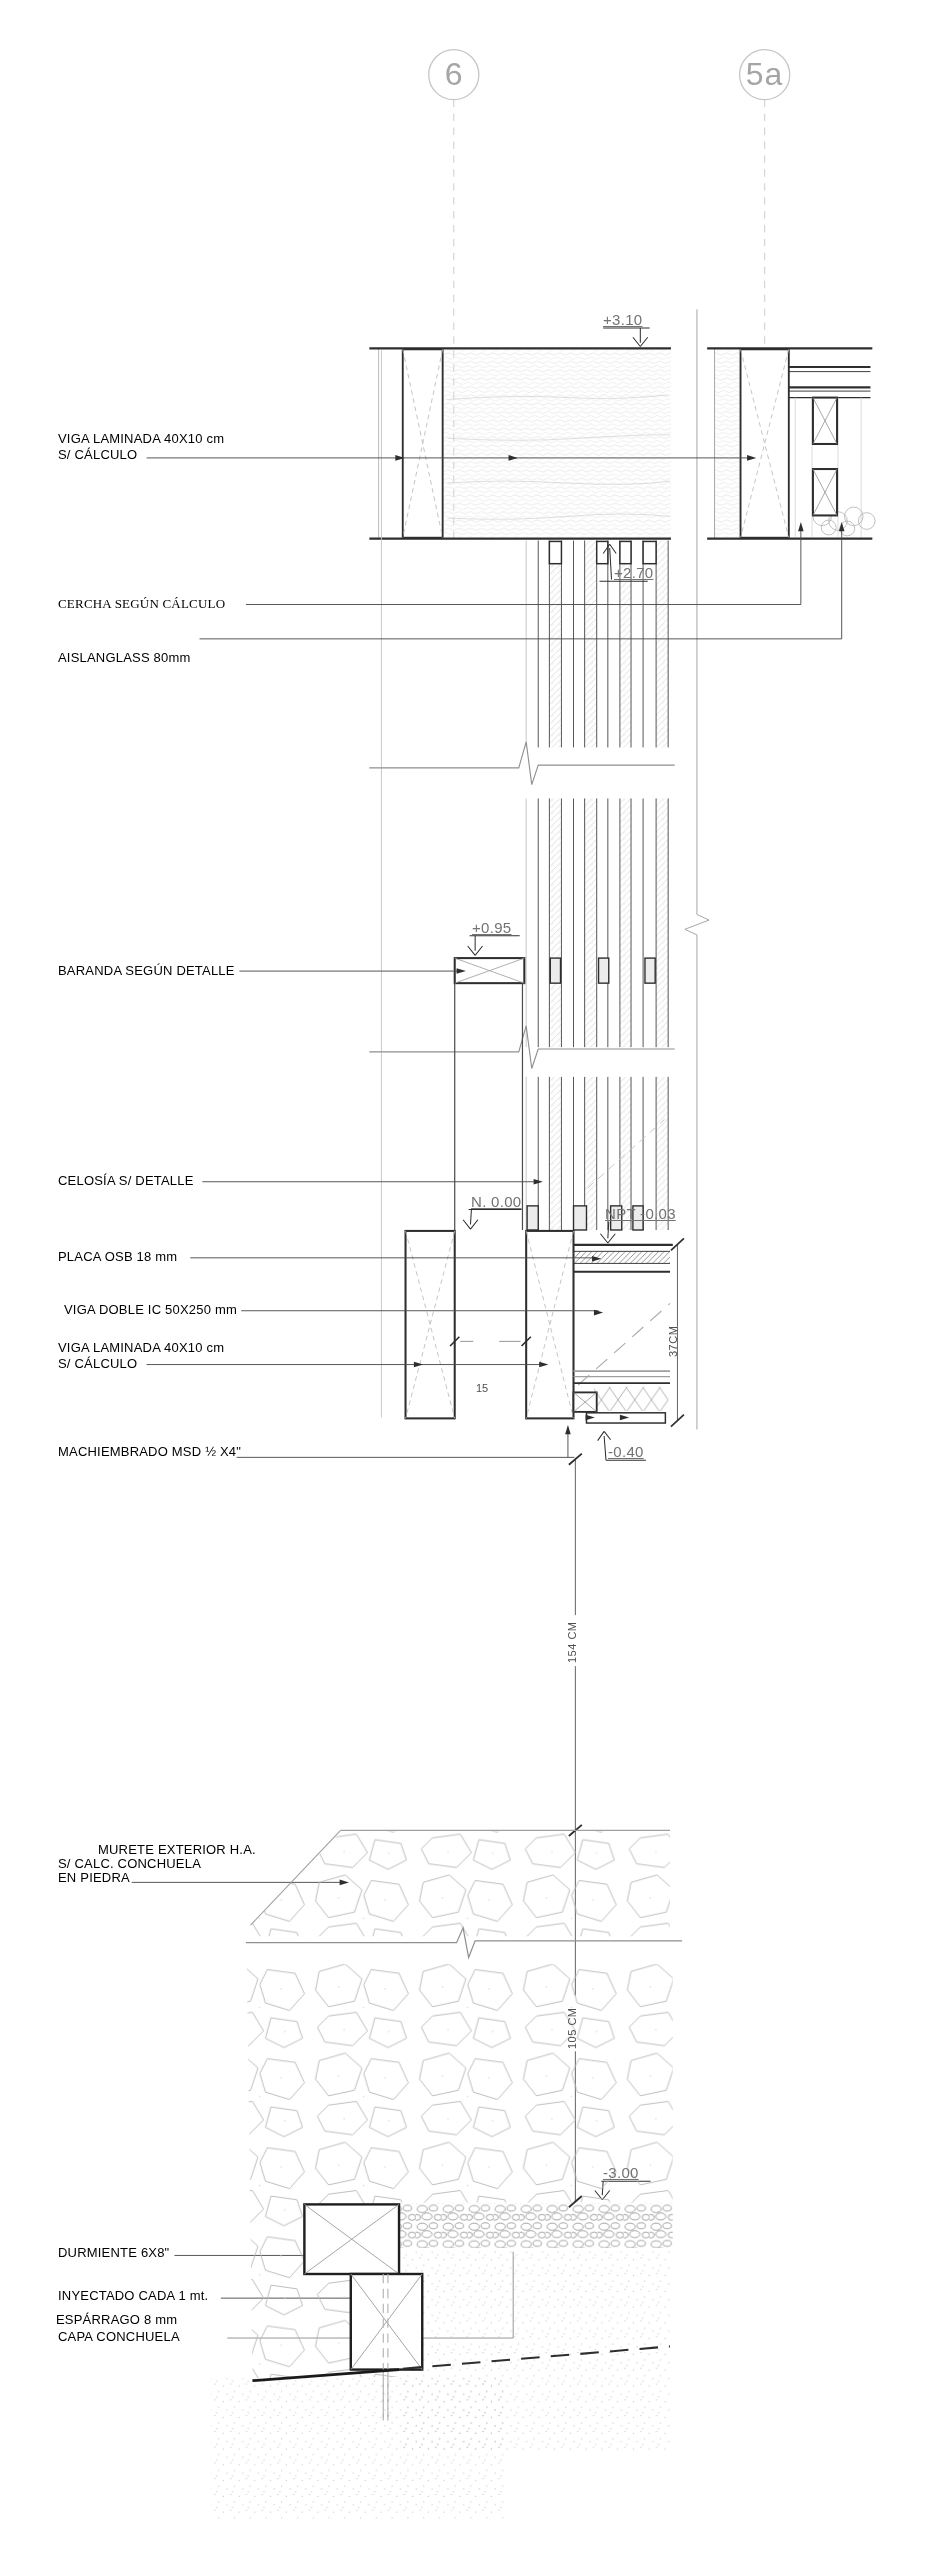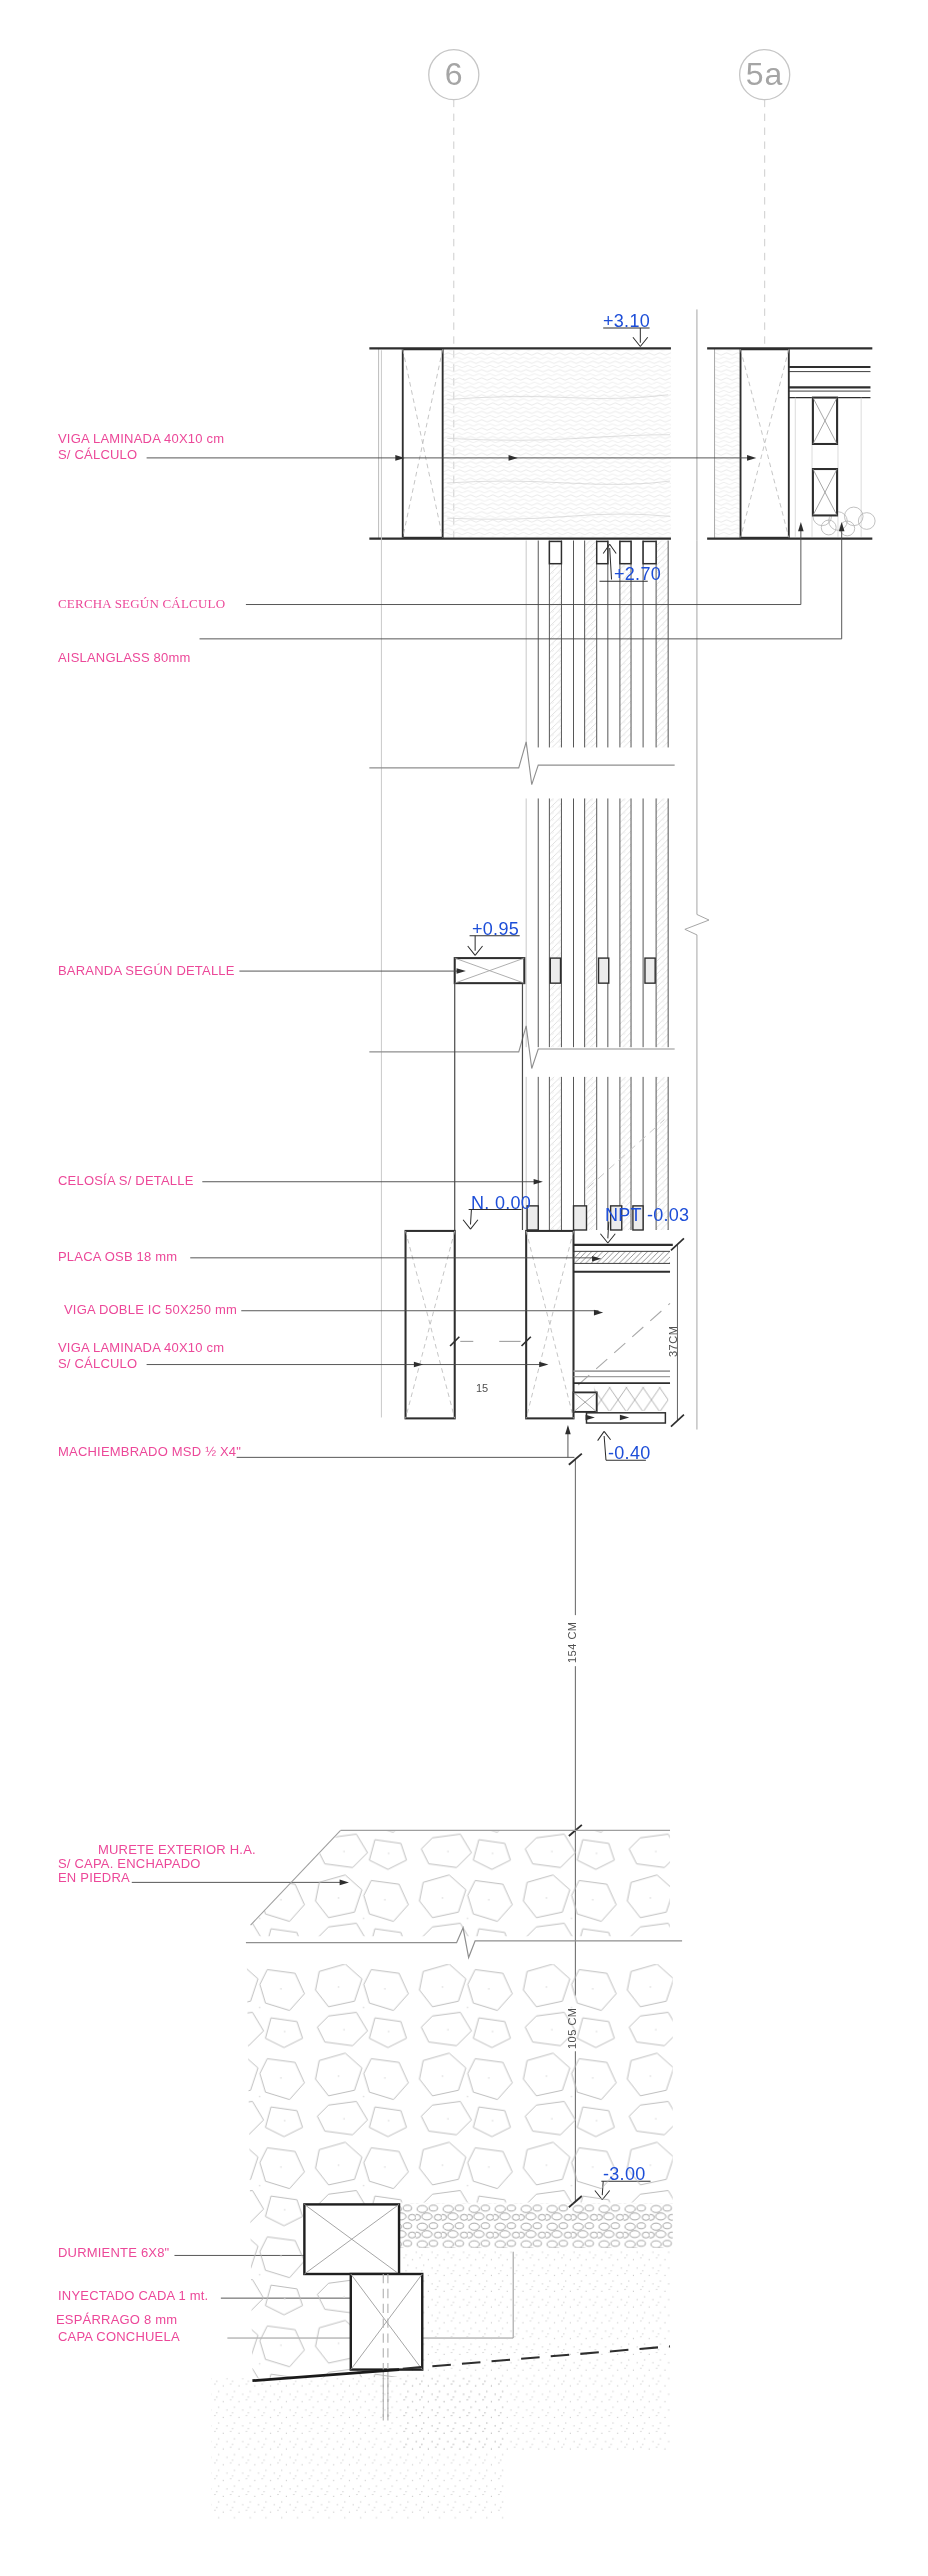--- a/index.html
+++ b/index.html
@@ -1,21 +1,21 @@
 <!DOCTYPE html>
 <html style="font-size:15px"><head>
 <meta charset="utf-8">
 <style>
   html,body{margin:0;padding:0;background:#fff;}
   #canvas{position:relative;width:928px;height:2576px;background:#ffffff;
           font-family:"Liberation Sans",sans-serif;overflow:hidden;}
   #linework{position:absolute;left:0;top:0;}
-  .lbl{position:absolute;font-size:13px;line-height:15px;color:#ec4899;
+  .lbl{position:absolute;font-size:13px;line-height:15px;color:#000000;
        white-space:nowrap;letter-spacing:0.2px;}
-  .elev{position:absolute;font-size:18px;color:#1d4ed8;white-space:nowrap;letter-spacing:0.3px;}
+  .elev{position:absolute;font-size:15px;color:#737373;white-space:nowrap;letter-spacing:0.3px;text-decoration:underline;}
   .dim{position:absolute;font-size:11px;color:#4f4f4f;white-space:nowrap;
        transform:rotate(-90deg);transform-origin:0 0;letter-spacing:0.5px;}
   .dimh{position:absolute;font-size:11px;color:#4f4f4f;white-space:nowrap;margin-top:48px;}
   .gridnum{position:absolute;font-size:32px;color:#a5a5a5;text-align:center;letter-spacing:0.9px;}
 </style>
 </head>
 <body>
 
 <div id="canvas">
 
@@ -393,21 +393,21 @@
 <div class="lbl" style="left:58px;top:596px;font-family:Liberation Serif, serif;">CERCHA SEGÚN CÁLCULO</div>
 <div class="lbl" style="left:58px;top:630px;margin-top:20px;">AISLANGLASS 80mm</div>
 <div class="lbl" style="left:58px;top:963px;">BARANDA SEGÚN DETALLE</div>
 <div class="lbl" style="left:58px;top:1173px;">CELOSÍA S/ DETALLE</div>
 <div class="lbl" style="left:58px;top:1249px;">PLACA OSB 18 mm</div>
 <div class="lbl" style="left:58px;top:1302px;margin-left:6px;">VIGA DOBLE IC 50X250 mm</div>
 <div class="lbl" style="left:58px;top:1340px;">VIGA LAMINADA 40X10 cm</div>
 <div class="lbl" style="left:58px;top:1356px;">S/ CÁLCULO</div>
 <div class="lbl" style="left:58px;top:1444px;">MACHIEMBRADO MSD ½ X4"</div>
 <div class="lbl" style="left:58px;top:1842px;margin-left:40px;">MURETE EXTERIOR H.A.</div>
-<div class="lbl" style="left:58px;top:1856px;">S/ CAPA. ENCHAPADO</div>
+<div class="lbl" style="left:58px;top:1856px;">S/ CALC. CONCHUELA</div>
 <div class="lbl" style="left:58px;top:1870px;">EN PIEDRA</div>
 <div class="lbl" style="left:58px;top:2245px;">DURMIENTE 6X8"</div>
 <div class="lbl" style="left:56px;top:2272px;margin-top:40px;">ESPÁRRAGO 8 mm</div>
 <div class="lbl" style="left:58px;top:2288px;">INYECTADO CADA 1 mt.</div>
 <div class="lbl" style="left:58px;top:2329px;">CAPA CONCHUELA</div>
 
 </div>
 
 
 </body></html>

